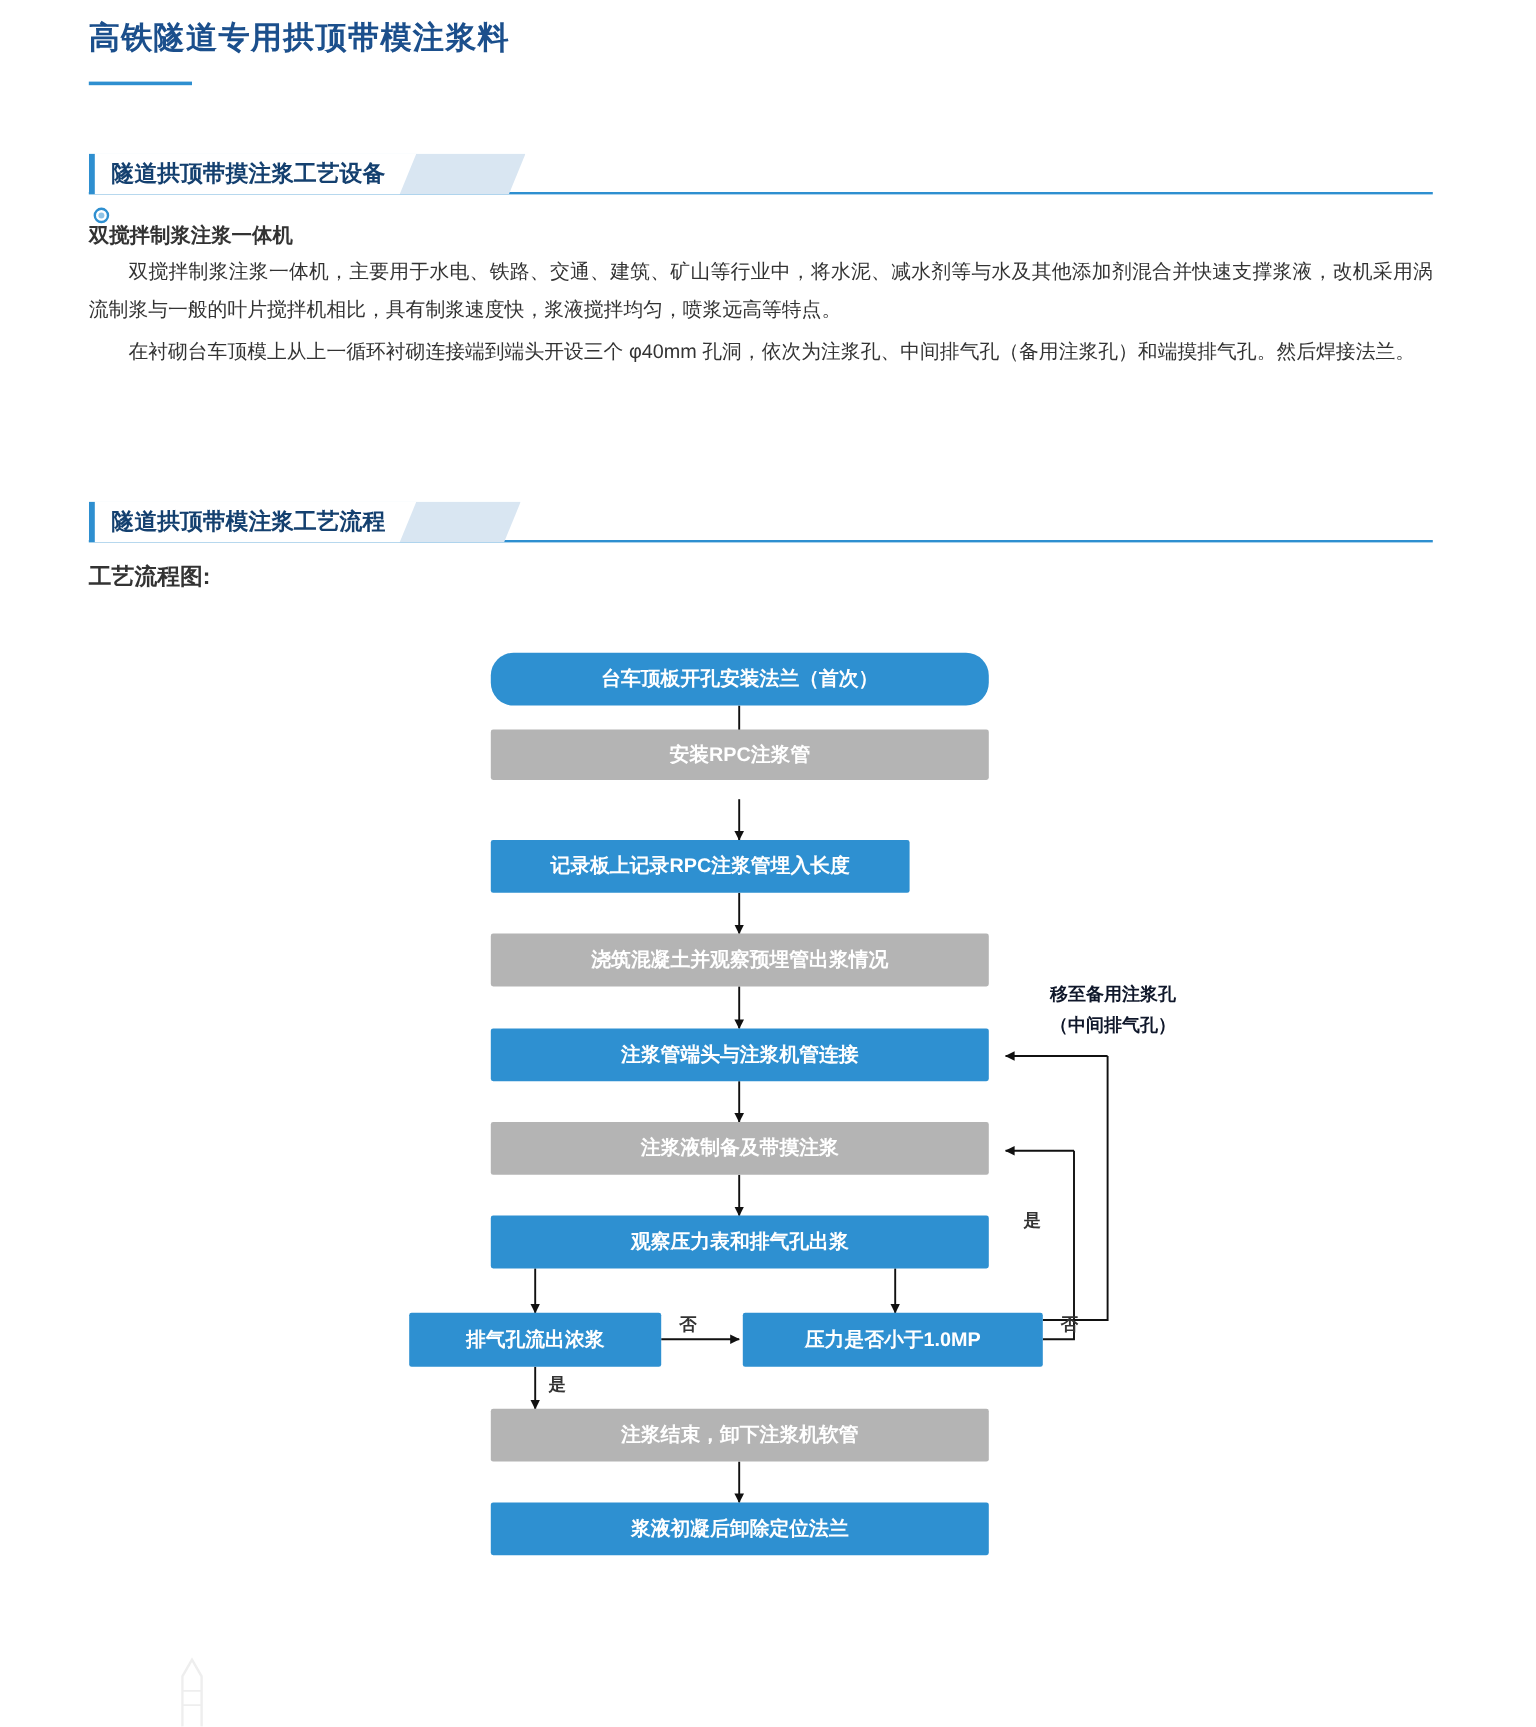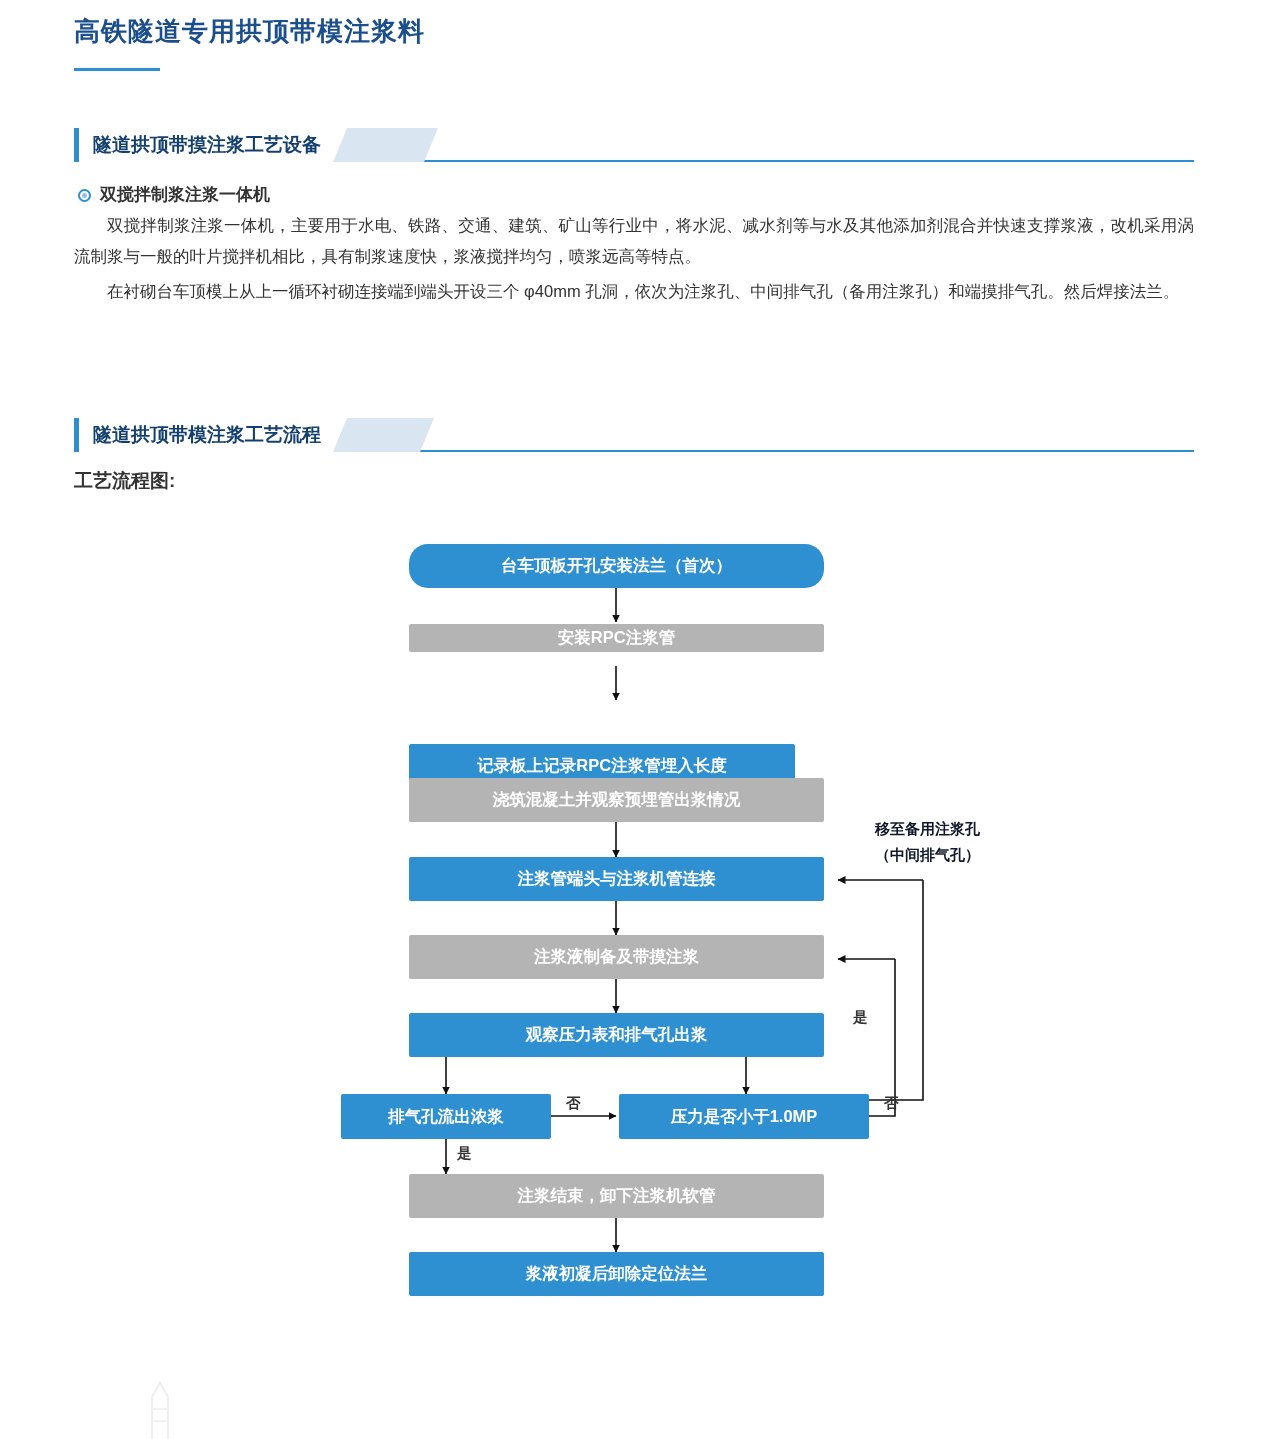--- a/index.html
+++ b/index.html
@@ -79,21 +79,22 @@
     width: 1120px;
     height: 2px;
     background: #2e8fd0;
     z-index: 0;
   }
 
   
   .bullet-row {
     display: flex;
     align-items: flex-start;
-    margin-top: 22px;
+    margin-top: 6px;
+    flex-direction: column;
   }
   .bullet-dot {
     width: 13px;
     height: 13px;
     border-radius: 50%;
     border: 2px solid #2e8fd0;
     background: #fff;
     margin: 5px 9px 0 4px;
     box-sizing: border-box;
     flex: none;
@@ -252,22 +253,22 @@
 
     <g stroke="#111" stroke-width="1.6" fill="none">
       <path d="M869,600 L923,600 L923,380"></path>
     </g>
     <g stroke="#111" stroke-width="1.6" fill="none" marker-end="url(#ah)">
       <path d="M923,380 L838,380"></path>
     </g>
   </svg>
 
   <div class="node blue" style="left:409px;top:44px;width:415px;height:44px;border-radius:19px;">台车顶板开孔安装法兰（首次）</div>
-  <div class="node gray" style="left:409px;top:124px;width:415px;height:28px;">安装RPC注浆管</div>
-  <div class="node blue" style="left:409px;top:200px;width:386px;height:44px;margin-top:44px;">记录板上记录RPC注浆管埋入长度</div>
+  <div class="node gray" style="left:409px;top:108px;width:415px;height:42px;">安装RPC注浆管</div>
+  <div class="node blue" style="left:409px;top:200px;width:349px;height:44px;">记录板上记录RPC注浆管埋入长度</div>
   <div class="node gray" style="left:409px;top:278px;width:415px;height:44px;">浇筑混凝土并观察预埋管出浆情况</div>
   <div class="node blue" style="left:409px;top:357px;width:415px;height:44px;">注浆管端头与注浆机管连接</div>
   <div class="node gray" style="left:409px;top:435px;width:415px;height:44px;">注浆液制备及带摸注浆</div>
   <div class="node blue" style="left:409px;top:513px;width:415px;height:44px;">观察压力表和排气孔出浆</div>
   <div class="node blue" style="left:341px;top:594px;width:210px;height:45px;">排气孔流出浓浆</div>
   <div class="node blue" style="left:619px;top:594px;width:250px;height:45px;">压力是否小于1.0MP</div>
   <div class="node gray" style="left:409px;top:674px;width:415px;height:44px;">注浆结束，卸下注浆机软管</div>
   <div class="node blue" style="left:409px;top:752px;width:415px;height:44px;">浆液初凝后卸除定位法兰</div>
 
   <div class="edge-label" style="left:566px;top:594px;">否</div>

